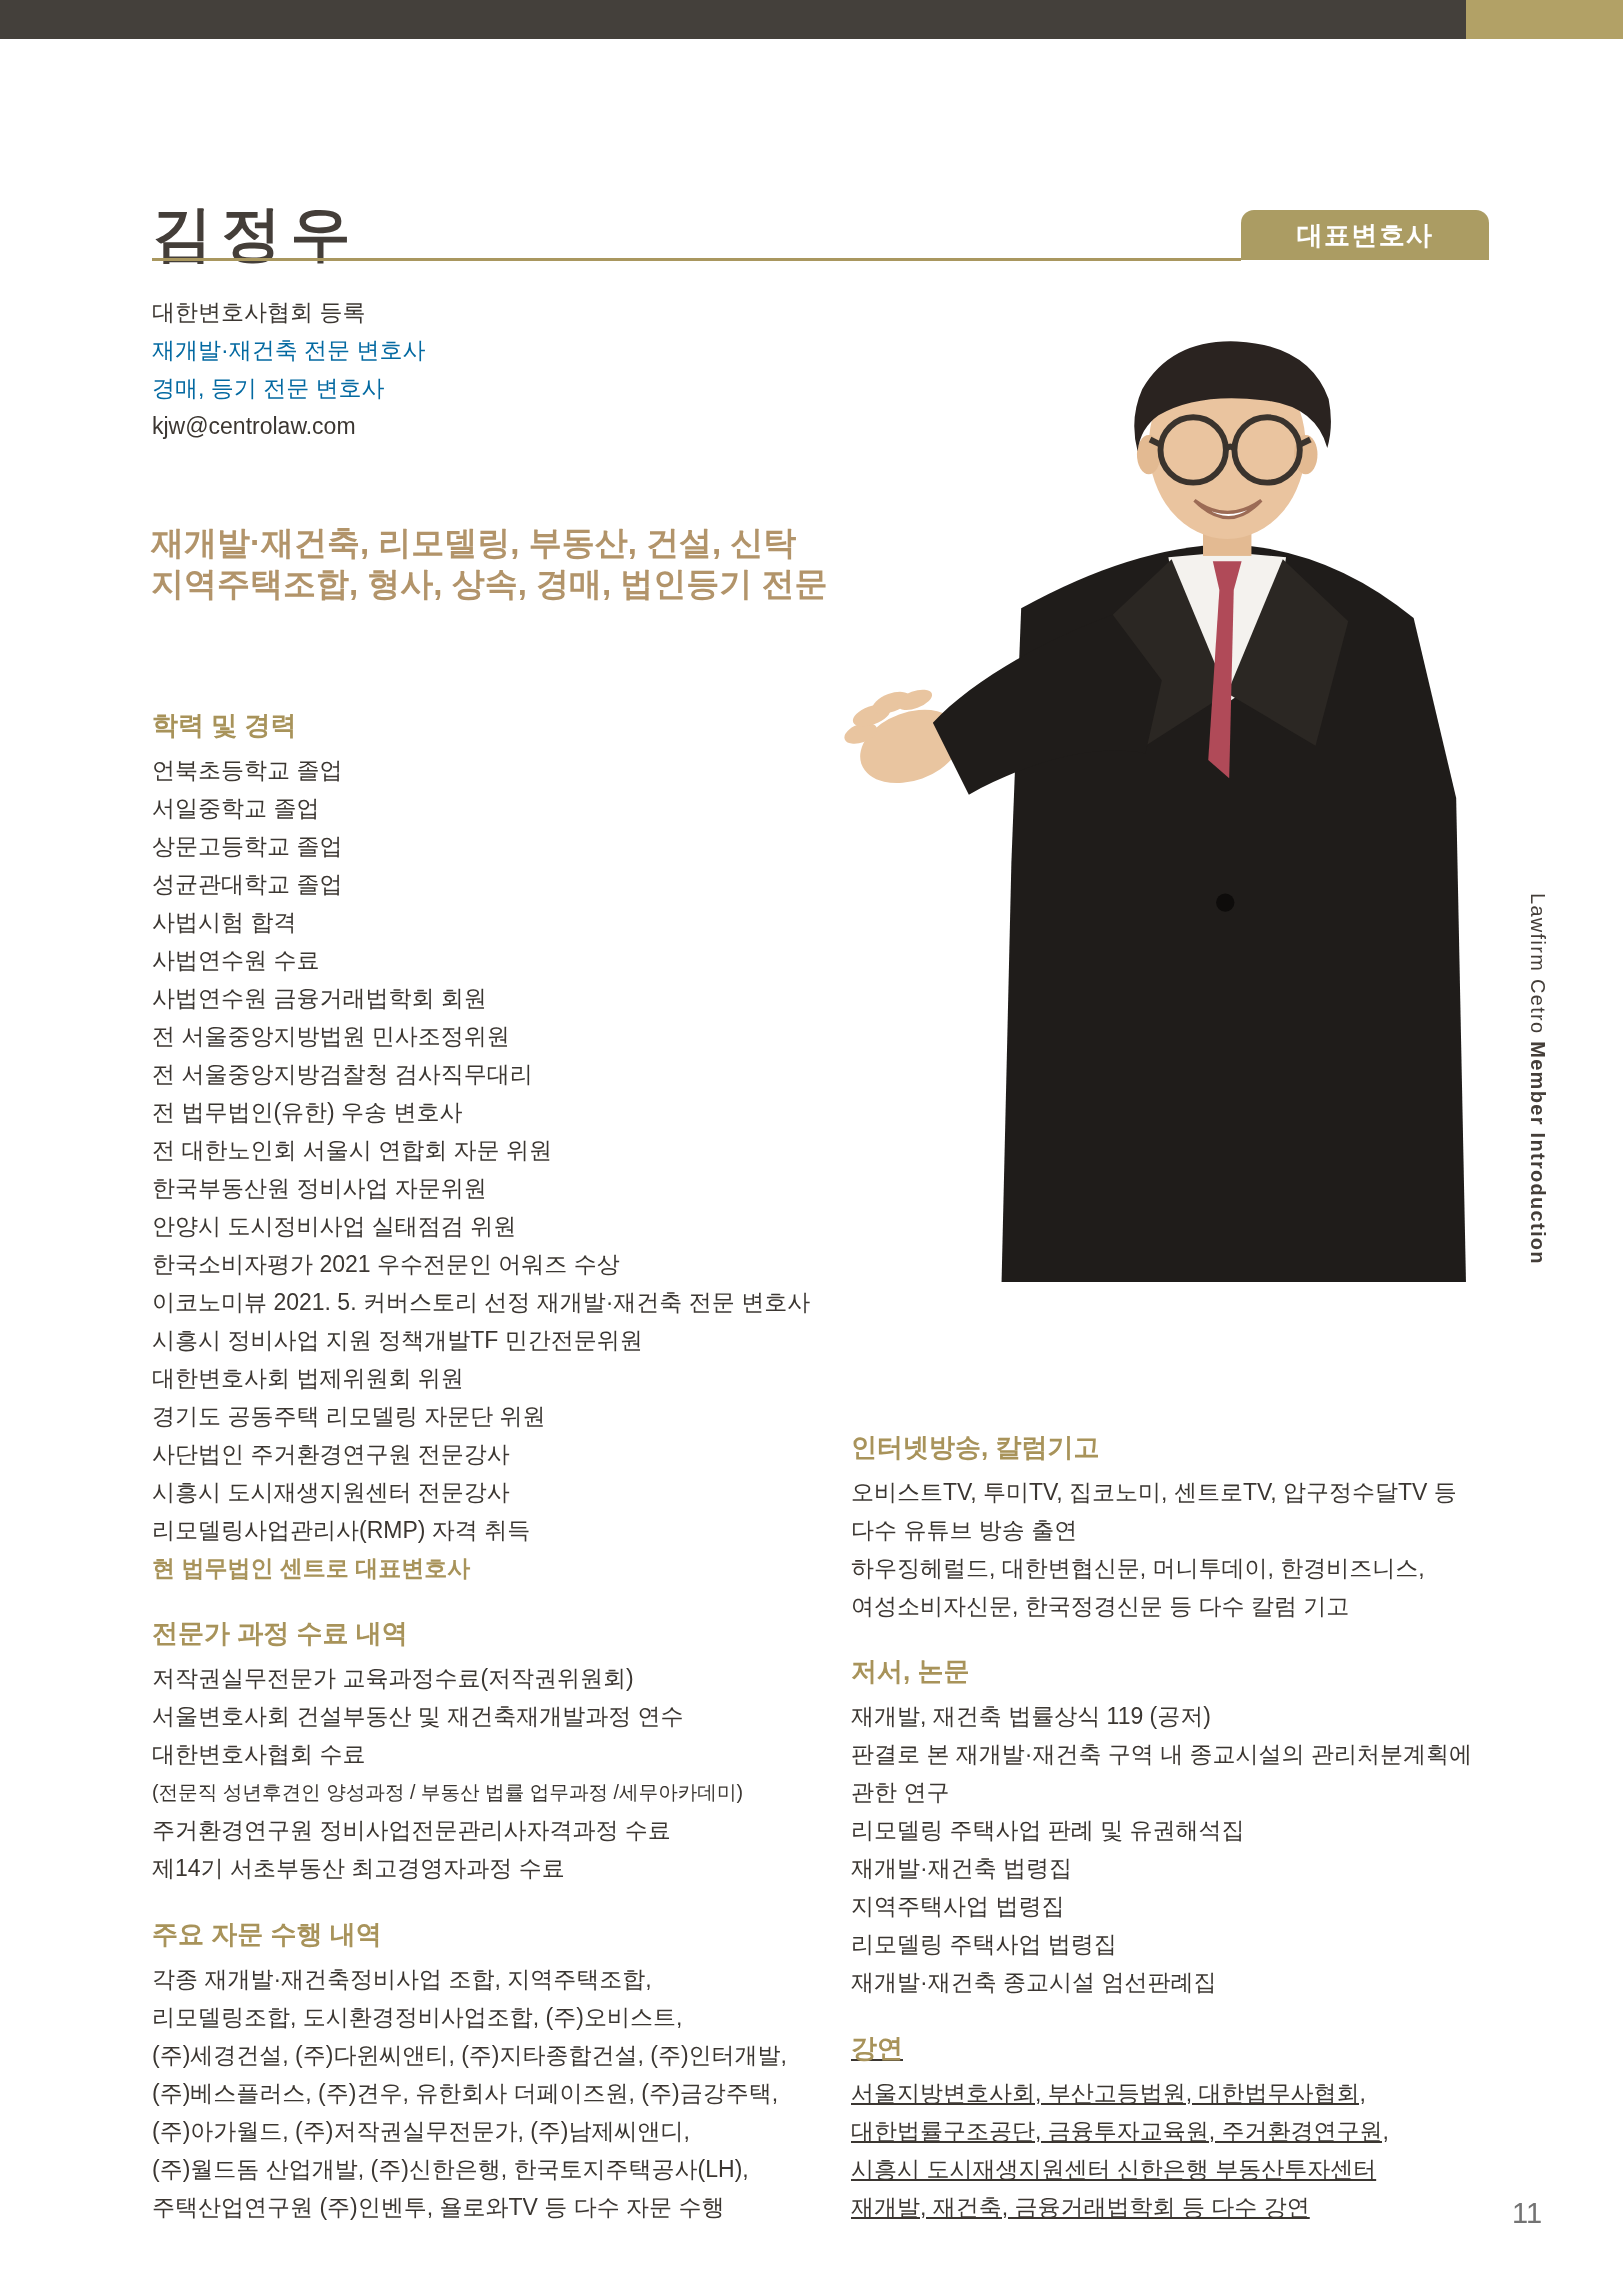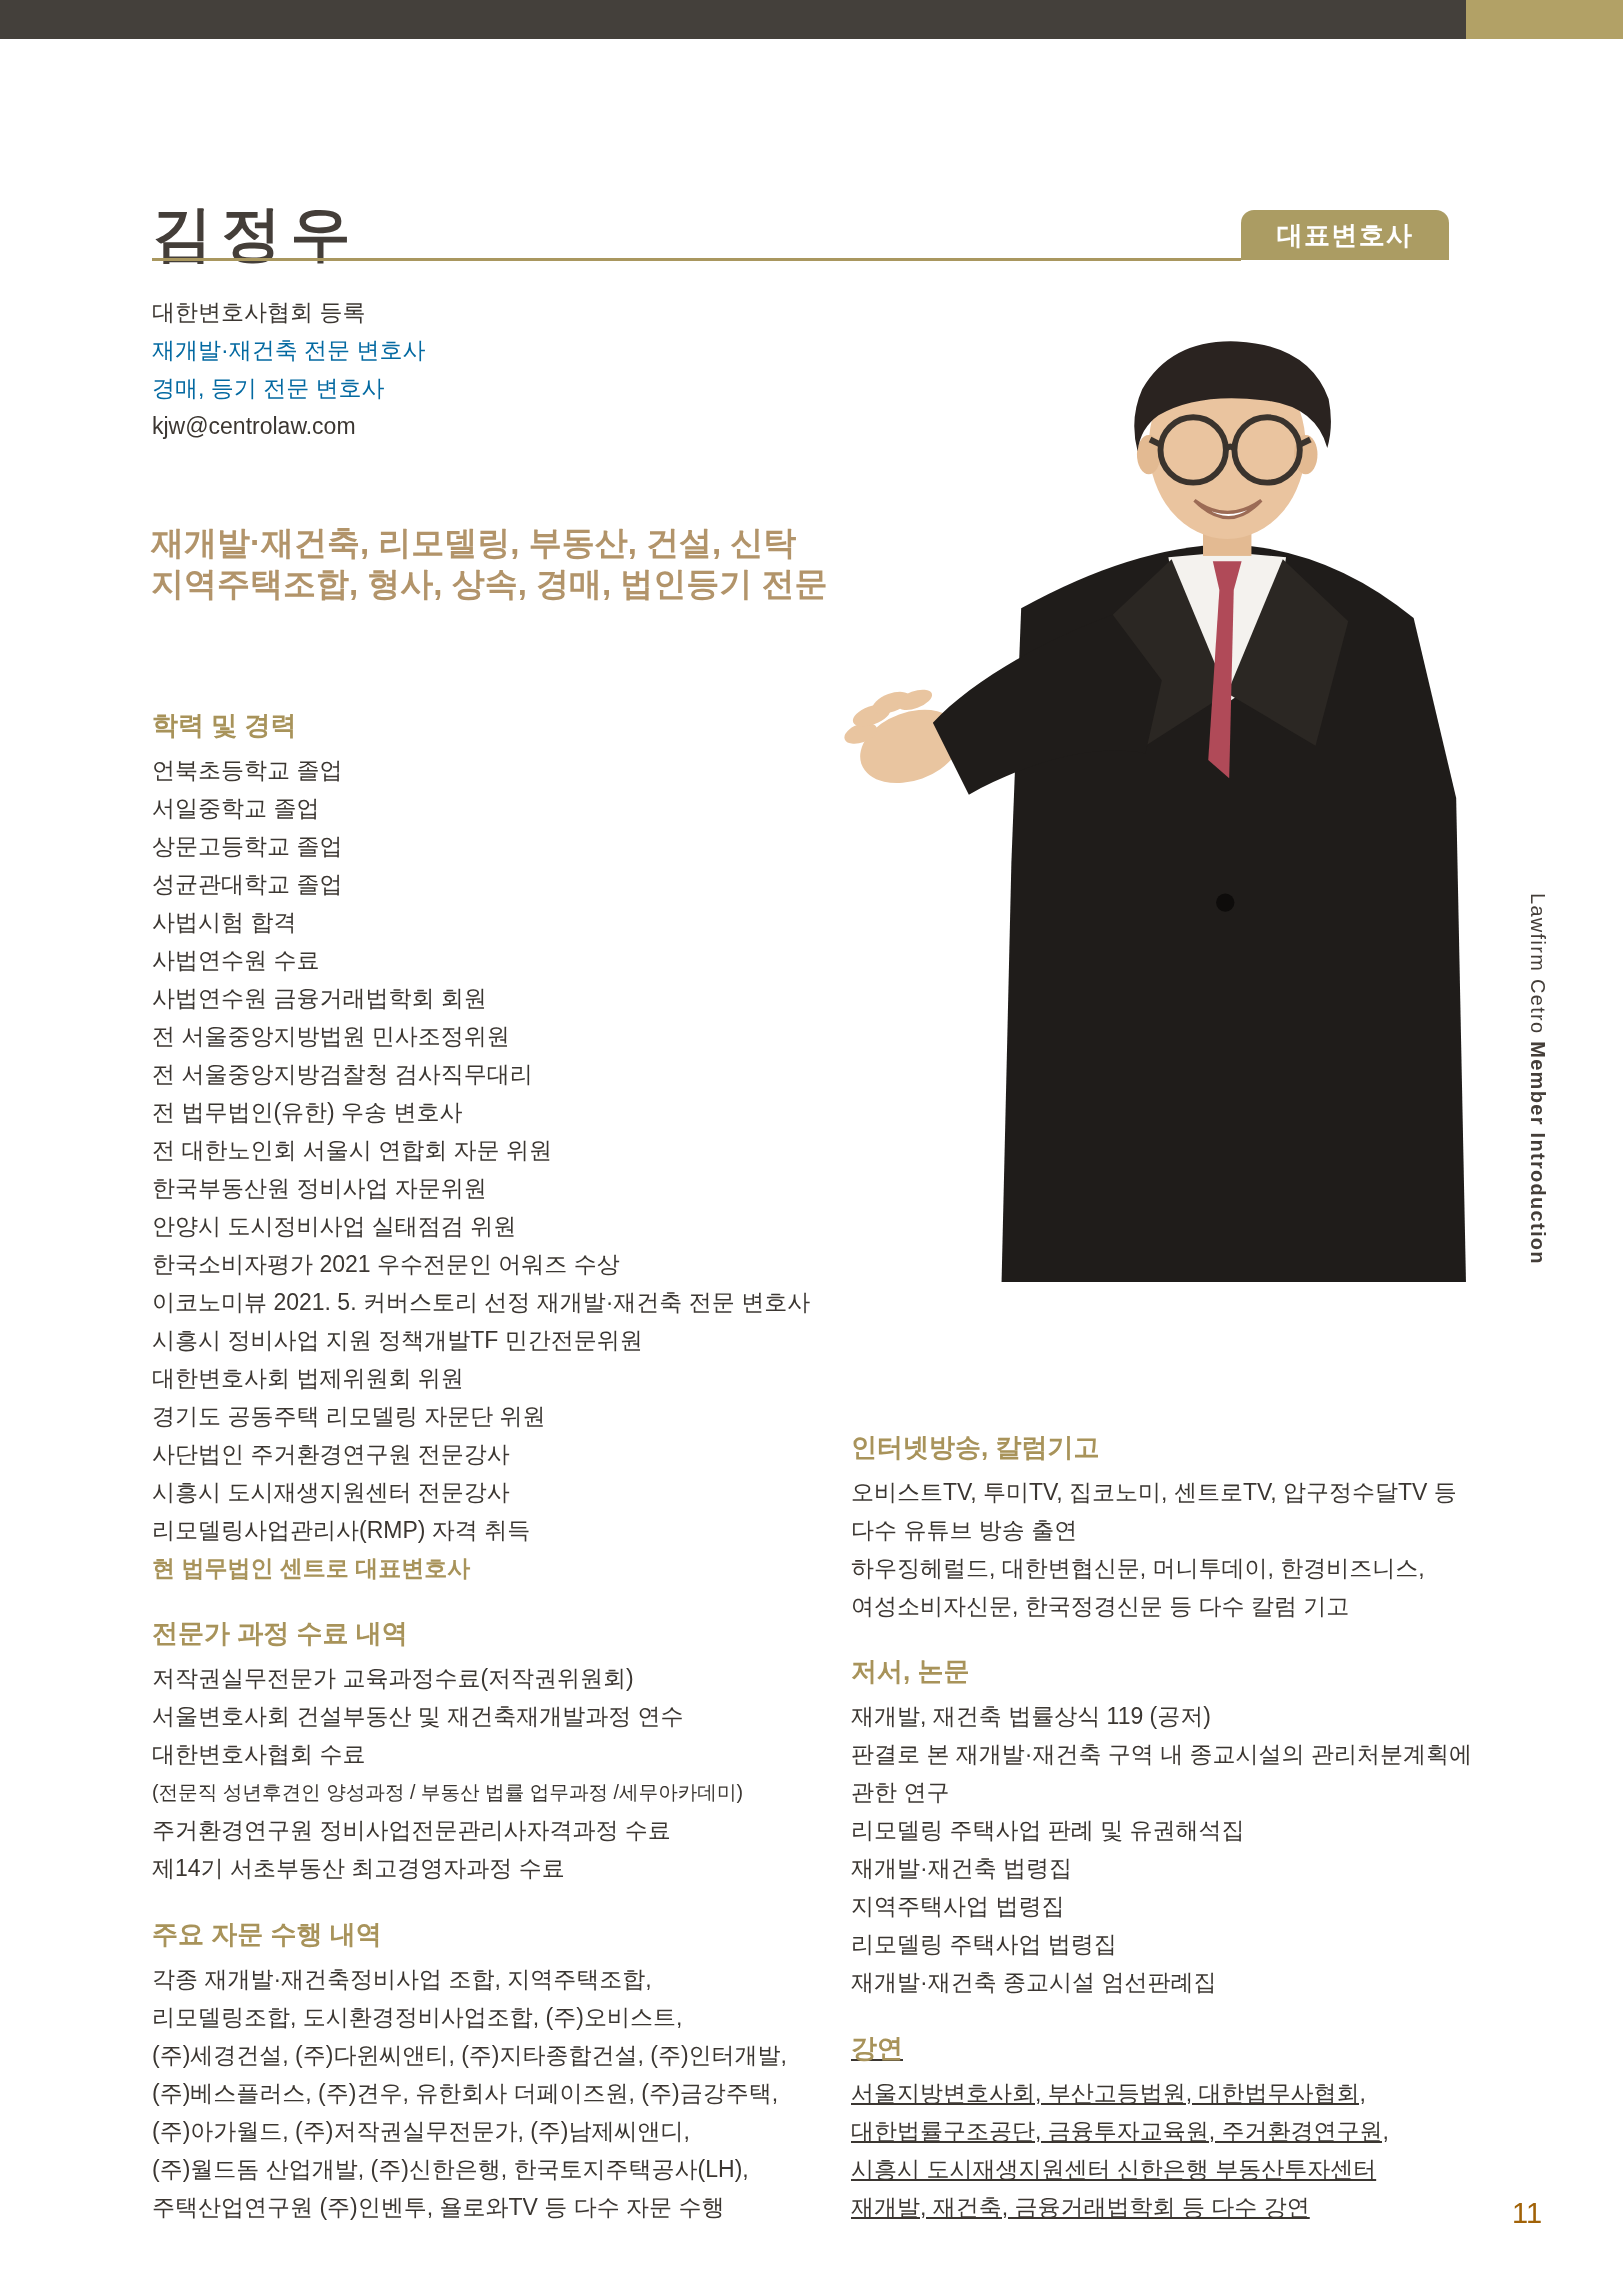--- a/index.html
+++ b/index.html
@@ -11,21 +11,21 @@
     overflow:hidden;
   }
   
   .topbar-dark{position:absolute;left:0;top:0;width:1466px;height:39px;background:#44403b;}
   .topbar-gold{position:absolute;left:1466px;top:0;width:157px;height:39px;background:#b2a166;}
 
   
   .name{position:absolute;left:152px;top:194px;font-size:60px;font-weight:bold;letter-spacing:9.2px;color:#443e39;white-space:nowrap;}
   .rule{position:absolute;left:152px;top:258px;width:1089px;height:2.6px;background:#a9975f;}
   .badge{
-    position:absolute;left:1241px;top:210px;width:208px;height:50px;
+    position:absolute;left:1241px;top:210px;width:248px;height:50px;
     background:#ab9c63;border-radius:13px 13px 0 0;
     display:flex;align-items:center;justify-content:center;
     color:#ffffff;font-size:26px;font-weight:bold;letter-spacing:1.3px;
   }
 
   
   .contact{position:absolute;left:152px;top:281px;font-size:23px;margin-top:12px;}
   .contact .li{line-height:46px;white-space:nowrap;}
   .contact .gold{color:#0369a1;font-weight:normal;}
 
@@ -53,21 +53,21 @@
   .photo{position:absolute;left:805px;top:327px;width:694px;height:955px;}
 
   
   .side-vertical{
     position:absolute;left:1526px;top:893px;height:497px;
     writing-mode:vertical-rl;text-orientation:mixed;
     font-size:20px;color:#443e39;letter-spacing:1.3px;white-space:nowrap;
   }
   .side-vertical .b{font-weight:bold;}
 
-  .page-number{position:absolute;left:1512px;top:2197px;font-size:29px;color:#a16207;}
+  .page-number{position:absolute;left:1512px;top:2197px;font-size:29px;color:#737373;}
 </style>
 </head>
 <body>
 
 <div class="topbar-dark"></div>
 <div class="topbar-gold"></div>
 
 <div class="name">김정우</div>
 <div class="rule"></div>
 <div class="badge">대표변호사</div>

